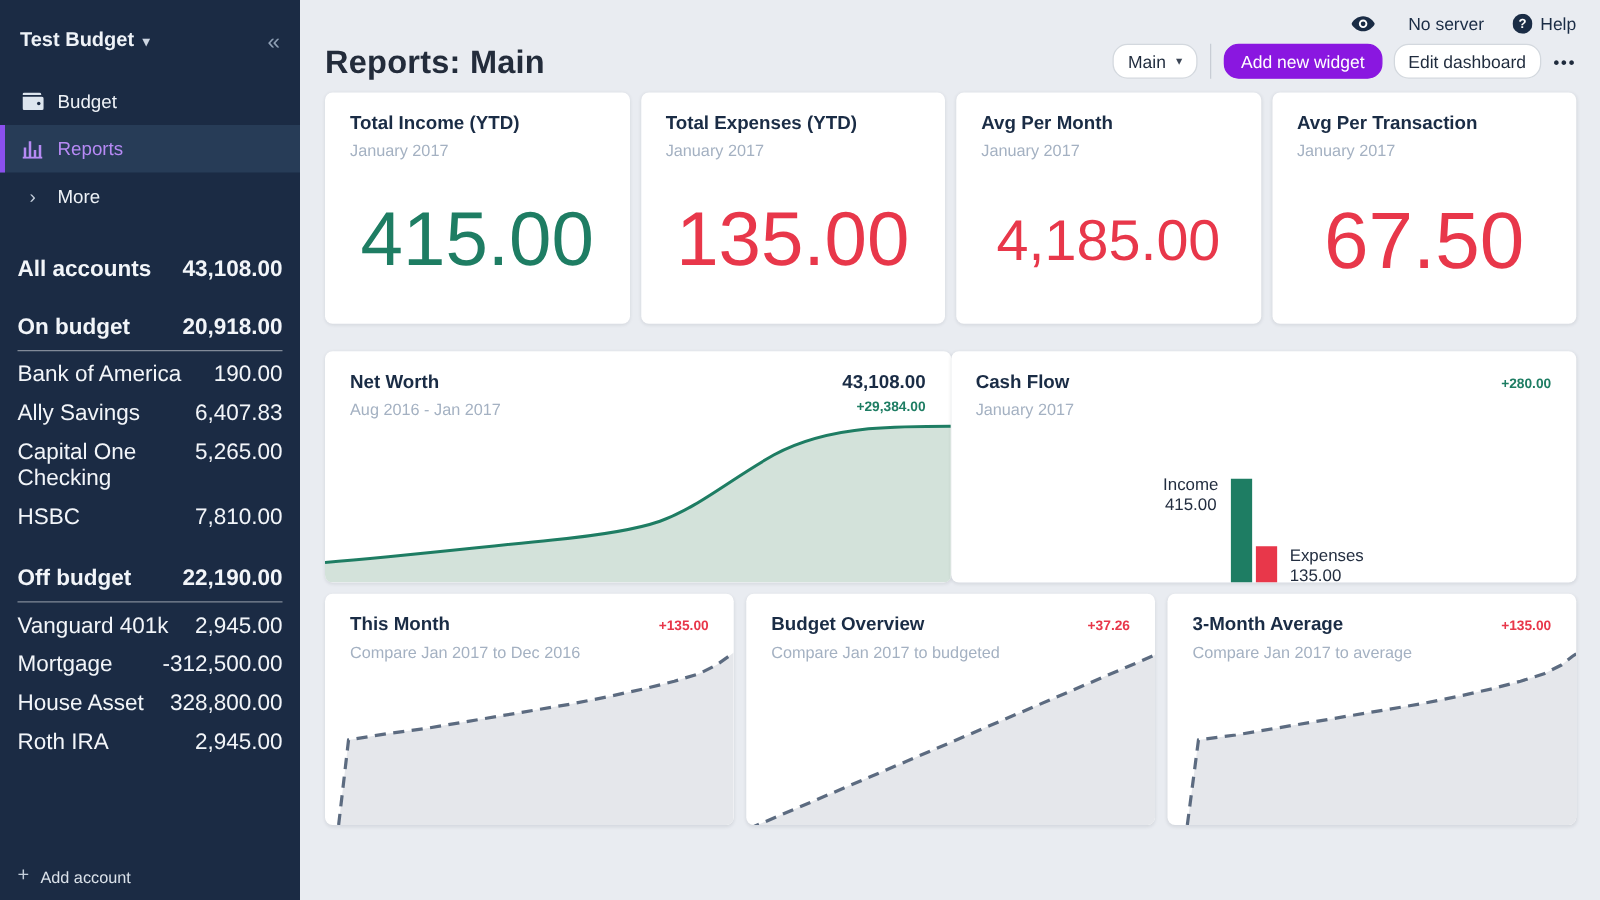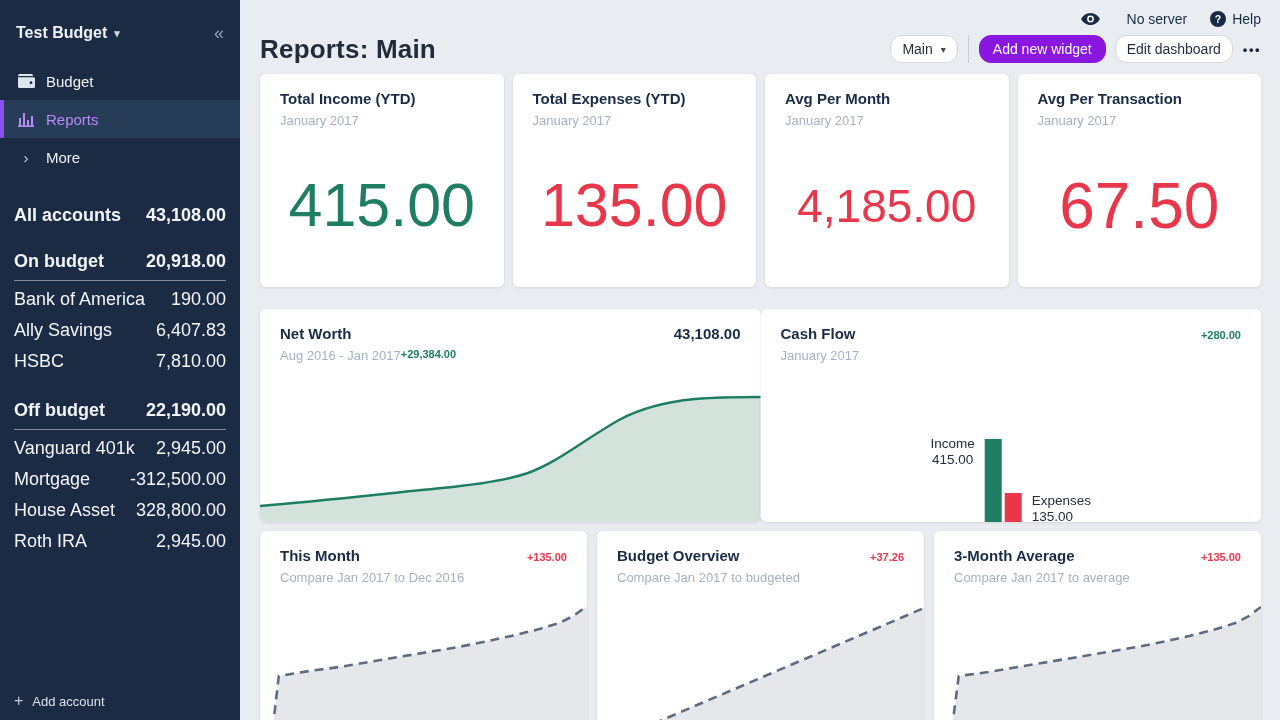--- a/index.html
+++ b/index.html
@@ -82,30 +82,30 @@
   .btn-primary {
     background:#8a17e0; border:1px solid #8a17e0; color:#fff; padding:0 13px; margin-right:9px;
   }
   .dots { margin-left:10px; font-size:13px; letter-spacing:1.5px; color:#1f2b3d; cursor:pointer; font-weight:bold; }
 
   .grid-row { display:flex; }
   .row1 { margin-top:10px; gap:9px; }
   .row2 { margin-top:22px; }
   .row3 { margin-top:9px; gap:10px; }
   .card {
-    background:#fff; border-radius:6px; flex:1; height:213px;
+    background:#fff; border-radius:6px; flex:1; height:185px;
     box-shadow:0 1px 3px rgba(20,30,50,0.10);
     padding:16px 20px; position:relative; overflow:hidden;
     display:flex; flex-direction:column; cursor:pointer;
   }
   .card-title { font-size:15px; font-weight:bold; color:#1a2c45; }
   .card-sub { font-size:13px; color:#a4b1c2; margin-top:6px; }
   .head-flex { display:flex; justify-content:space-between; align-items:baseline; }
   .head-val { font-size:15px; font-weight:bold; color:#1a2c45; }
-  .sub-flex { display:flex; justify-content:flex-start; margin-top:6px; }
+  .sub-flex { display:flex; justify-content:space-between; margin-top:6px; }
   .sub-change { font-size:11px; font-weight:bold; }
   .green { color:#1e7d63; }
   .red { color:#e8374a; }
 
   .big-number {
     flex:1; display:flex; align-items:center; justify-content:center;
     font-weight:400; line-height:1; padding-top:12px; letter-spacing:0px;
     white-space:nowrap;
   }
   .fs62 { font-size:61px; }
@@ -180,20 +180,24 @@
         <span class="a-name">On budget</span>
         <span class="a-val">20,918.00</span>
       </div>
       <div class="acct-row">
         <span class="a-name">Bank of America</span>
         <span class="a-val">190.00</span>
       </div>
       <div class="acct-row">
         <span class="a-name">Ally Savings</span>
         <span class="a-val">6,407.83</span>
+      </div>
+      <div class="acct-row">
+        <span class="a-name">Capital One Checking</span>
+        <span class="a-val">5,265.00</span>
       </div>
       <div class="acct-row">
         <span class="a-name">HSBC</span>
         <span class="a-val">7,810.00</span>
       </div>
     </div>
 
     <div class="grp">
       <div class="acct-row grp-header">
         <span class="a-name">Off budget</span>

